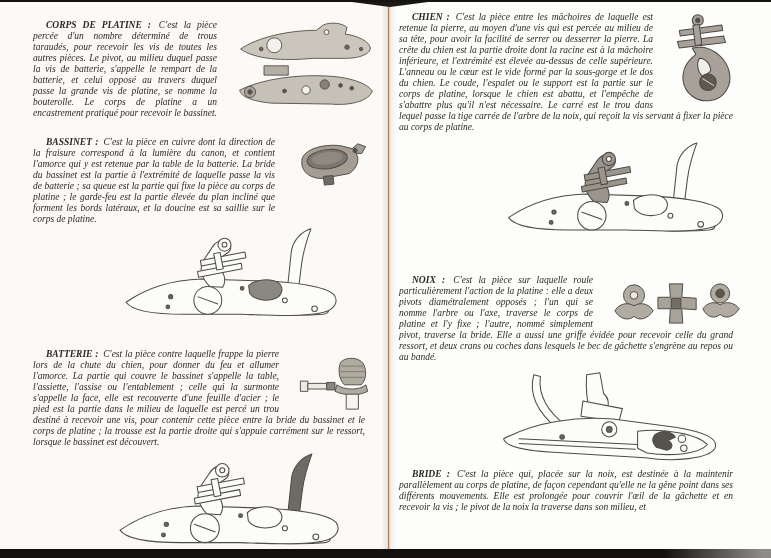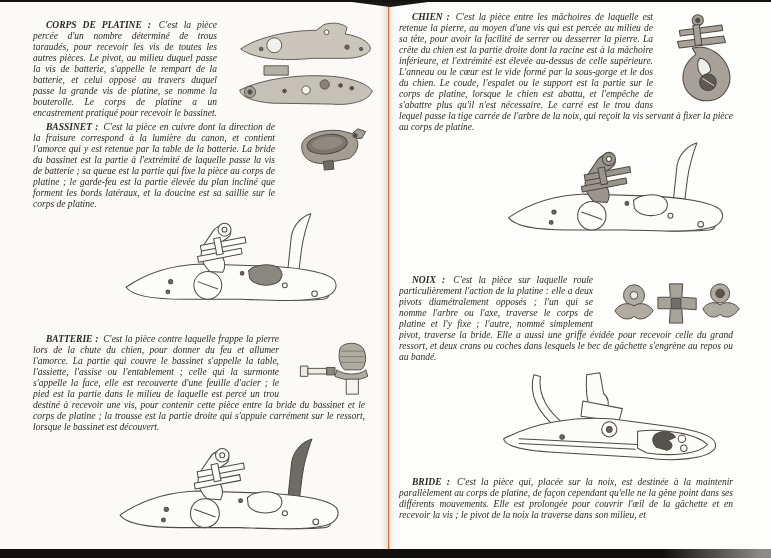--- a/index.html
+++ b/index.html
@@ -23,24 +23,24 @@
   .fig-lockplates{width:142px;height:88px;margin-left:6px}
   .fig-bassinet{width:84px;height:88px;margin-left:6px;padding-top:2px;text-align:right}
   .fig-batterie{width:80px;height:66px;margin-left:6px;padding-top:4px;text-align:right}
   .fig-chien{width:74px;height:99px;margin-left:6px;text-align:right}
   .fig-noix{width:134px;height:55px;margin-left:6px;padding-top:4px;text-align:right}
   .figC{display:block}
   .fig-lock1{width:232px;margin:2px 18px 0 auto}
   .fig-lock2{width:232px;margin:4px 20px 0 auto}
   .fig-lock3{width:235px;margin:8px 0 0 auto}
   .fig-interior{width:246px;margin:6px -4px 0 auto}
-  .sec-bassinet{margin-top:3px}
+  .sec-bassinet{margin-top:18px}
   .sec-batterie{margin-top:18px}
   .sec-noix{margin-top:28px}
-  .sec-bride{margin-top:8px}
+  .sec-bride{}
   .pagenum{text-align:center;margin-top:6px;font-size:9px;color:#2e2c27}
   .pagenum span{display:inline-block;border-top:1px solid #3a3833;padding:2px 3px 0 3px}
   
   .lockfig .p-pan,.lockfig .p-friz,.lockfig .p-cock{fill:#fcfcf9}
   .hl-pan .p-pan{fill:#8b8881}
   .hl-friz .p-friz{fill:#6e6b65}
   .hl-cock .p-cock{fill:#99958d}
   svg{display:inline-block;vertical-align:top}
 </style>
 </head>

